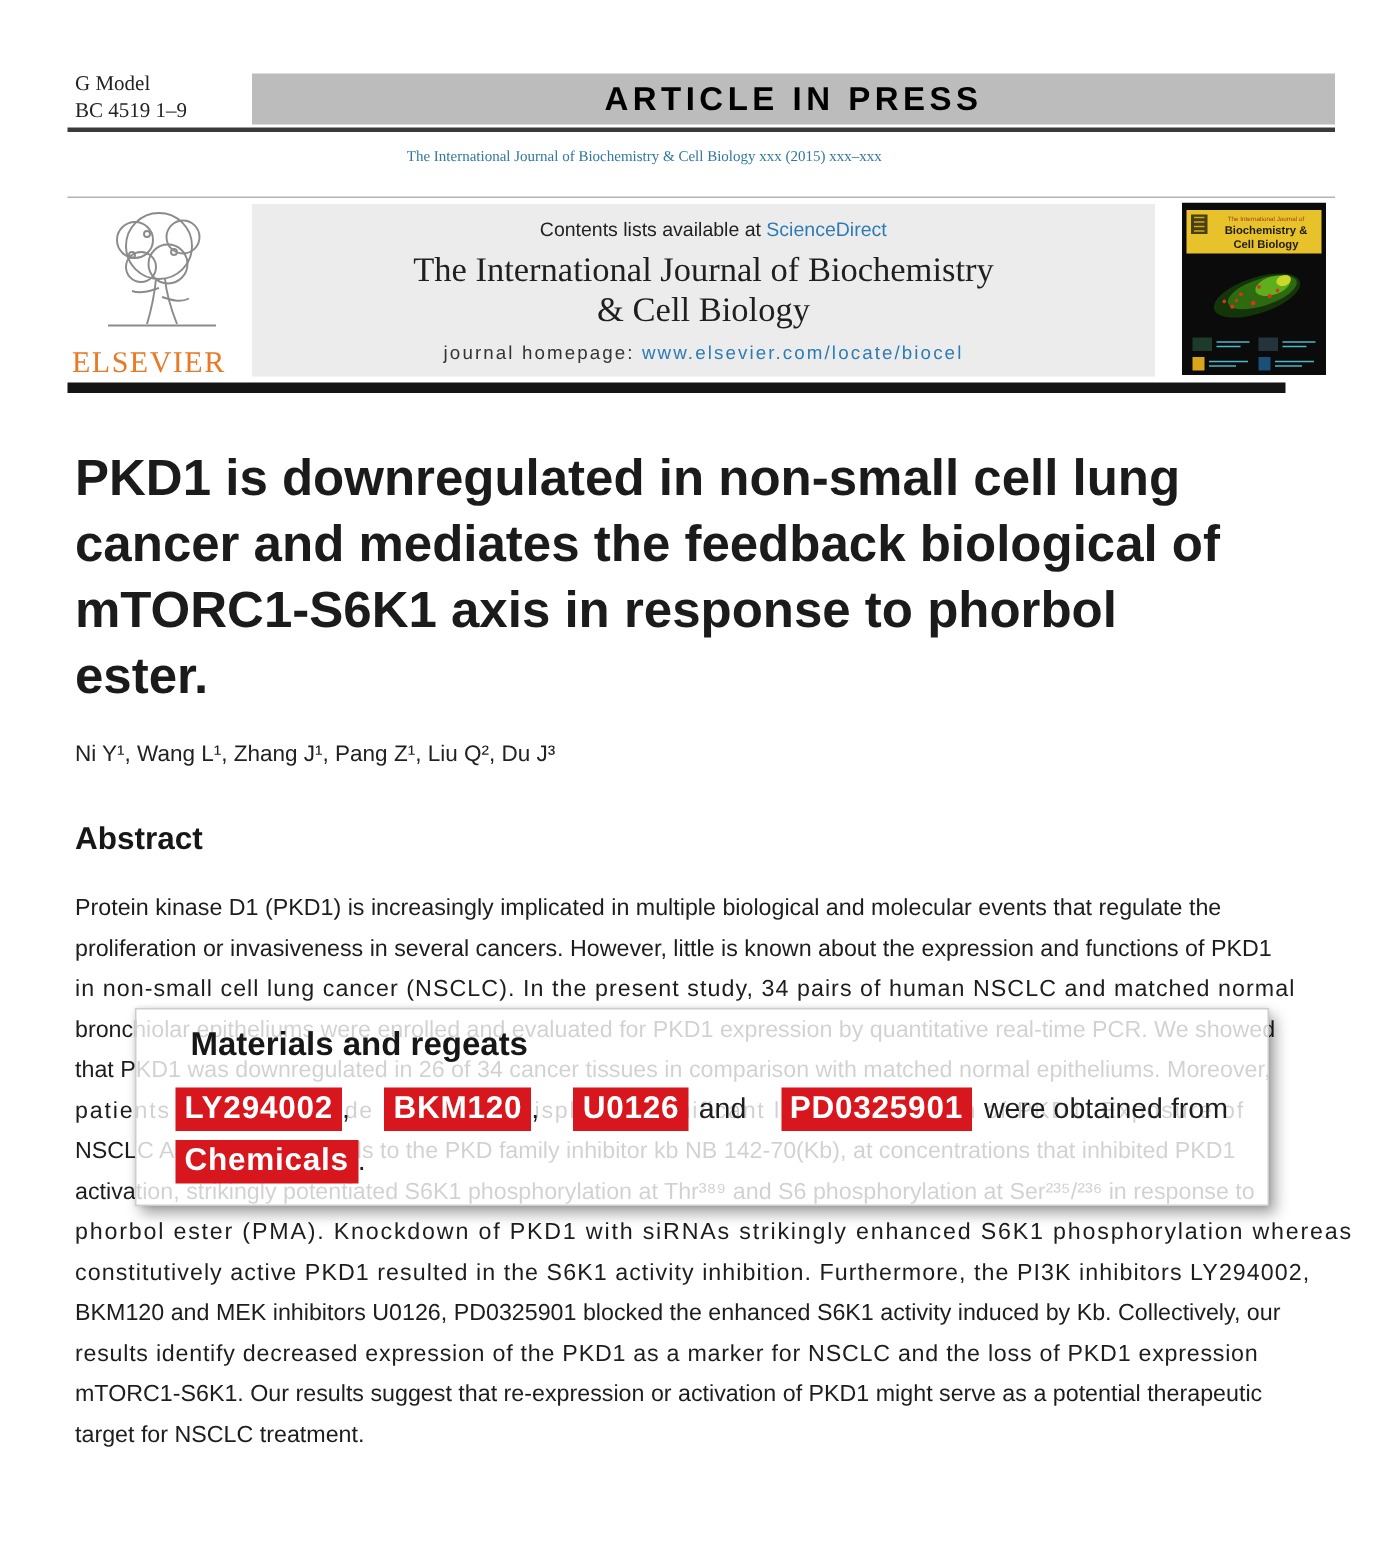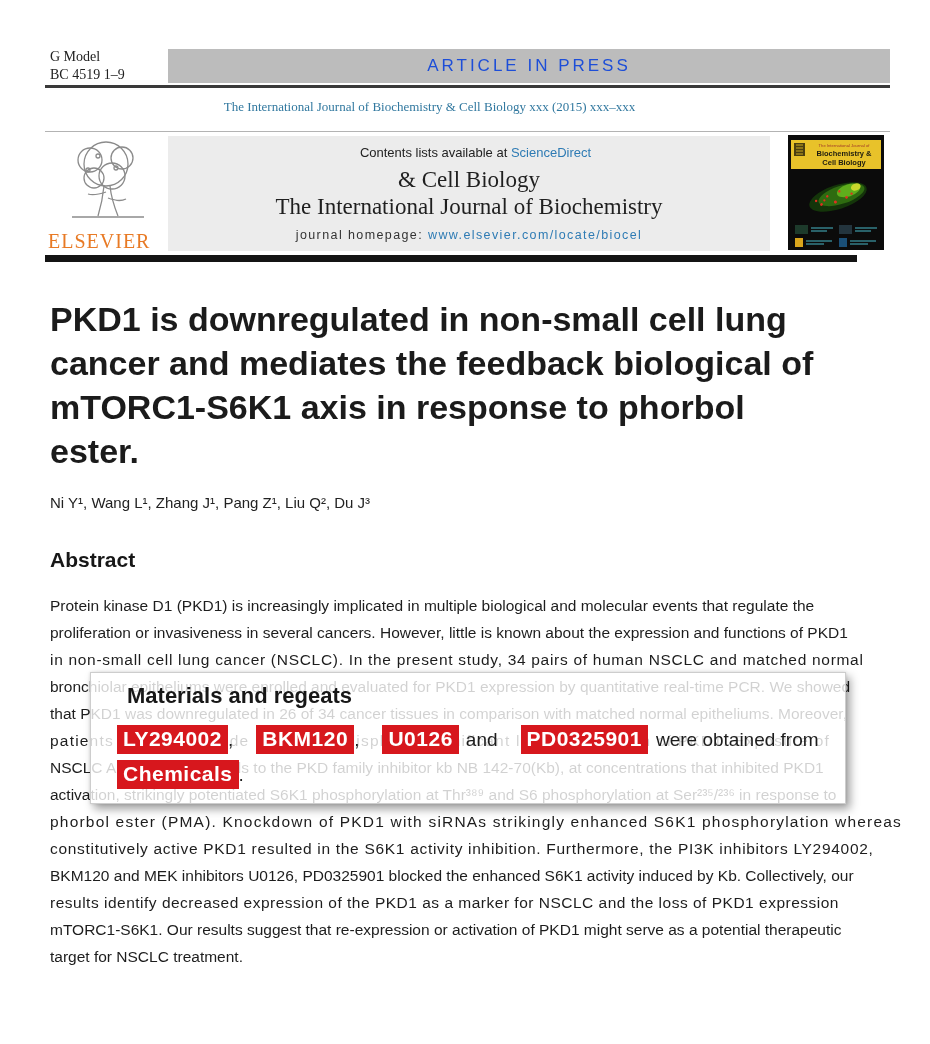--- a/index.html
+++ b/index.html
@@ -3,23 +3,23 @@
 <meta charset="utf-8">
 <style>
   * { margin:0; padding:0; box-sizing:border-box; }
   html,body { background:#ffffff; }
   body { font-family:"Liberation Sans","DejaVu Sans",sans-serif; color:#1d1d1d; }
   #page { position:relative; width:930px; height:1044px; background:#fff; overflow:hidden; margin:0 auto; }
 
   
   .gmodel { position:absolute; left:50px; top:48px; font-family:"Liberation Serif","DejaVu Serif",serif; font-size:14px; line-height:18px; color:#222; }
   .banner { position:absolute; left:168px; top:49px; width:722px; height:34px; background:#bcbcbc; display:flex; align-items:center; justify-content:center; }
-  .banner span { color:#1d4ed8; font-weight:normal; font-size:17px; letter-spacing:3px; }
+  .banner span { color:#000000; font-weight:bold; font-size:22px; letter-spacing:3px; }
   .rule-under-banner { position:absolute; left:45px; top:85px; width:845px; height:3px; background:#3a3a3a; }
-  .citation { position:absolute; left:0; top:99px; width:828px; text-align:center; font-family:"Liberation Serif","DejaVu Serif",serif; font-size:13px; color:#31789f;padding-left:31px; }
+  .citation { position:absolute; left:0; top:99px; width:828px; text-align:center; font-family:"Liberation Serif","DejaVu Serif",serif; font-size:10px; color:#31789f;padding-left:31px; }
 
   
   .header-top-rule { position:absolute; left:45px; top:131px; width:845px; height:1px; background:#b3b3b3; }
   .elsevier { position:absolute; left:48px; top:136px; width:120px; height:114px; }
   .elsevier .wordmark { display:block; margin-top:2px; font-family:"Liberation Serif","DejaVu Serif",serif; font-size:20px; letter-spacing:1px; color:#e87a25; }
   .graybox { position:absolute; left:168px; top:136px; width:602px; height:115px; background:#ececec; text-align:center; }
   .graybox .contents { margin-top:9px; font-size:13px; color:#222;padding-left:13px; }
   .link { color:#2e7bb4; }
   .jtitle { margin-top:6px; font-family:"Liberation Serif","DejaVu Serif",serif; font-size:23px; line-height:27px; color:#1f1f1f; }
   .homepage { margin-top:8px; font-size:12.5px; letter-spacing:1.4px; color:#333; }
@@ -85,22 +85,22 @@
       </g>
     </svg>
     <span class="wordmark">ELSEVIER</span>
   </div>
 
   <div class="graybox">
     <div class="contents">
       <span>Contents lists available at </span><span class="link">ScienceDirect</span>
     </div>
     <div class="jtitle">
+      <div>The International Journal of Biochemistry</div>
       <div>&amp; Cell Biology</div>
-      <div>The International Journal of Biochemistry</div>
     </div>
     <div class="homepage">
       <span>journal homepage: </span><span class="link">www.elsevier.com/locate/biocel</span>
     </div>
   </div>
 
   <div class="cover">
     <svg width="96" height="115" viewBox="0 0 96 115">
       <rect x="0" y="0" width="96" height="115" fill="#0b0b0b"></rect>
       <rect x="3" y="5" width="90" height="29" fill="#e8c22a"></rect>

